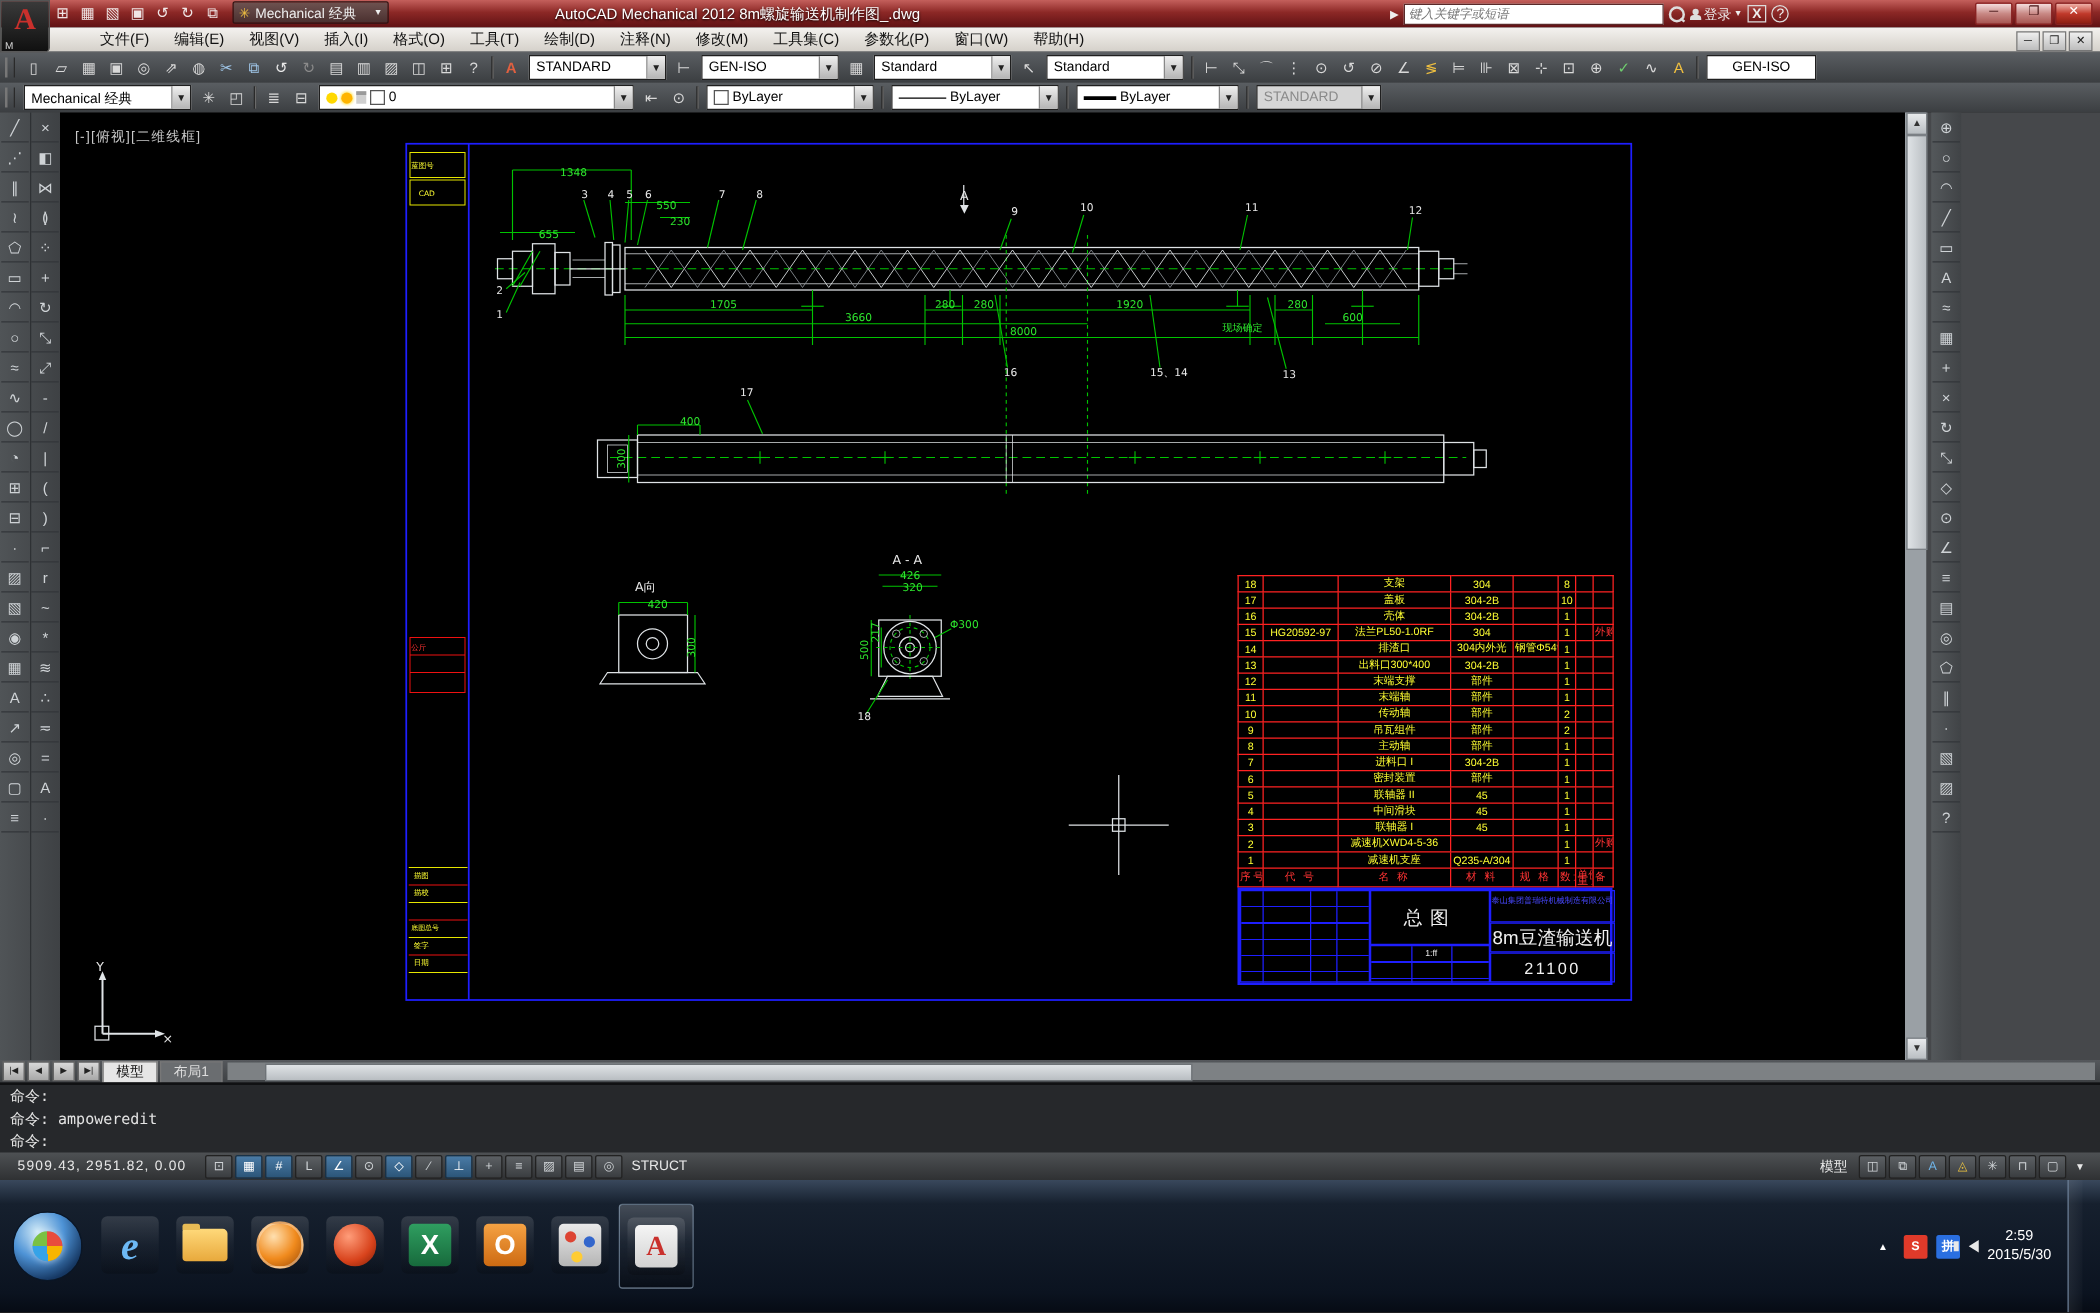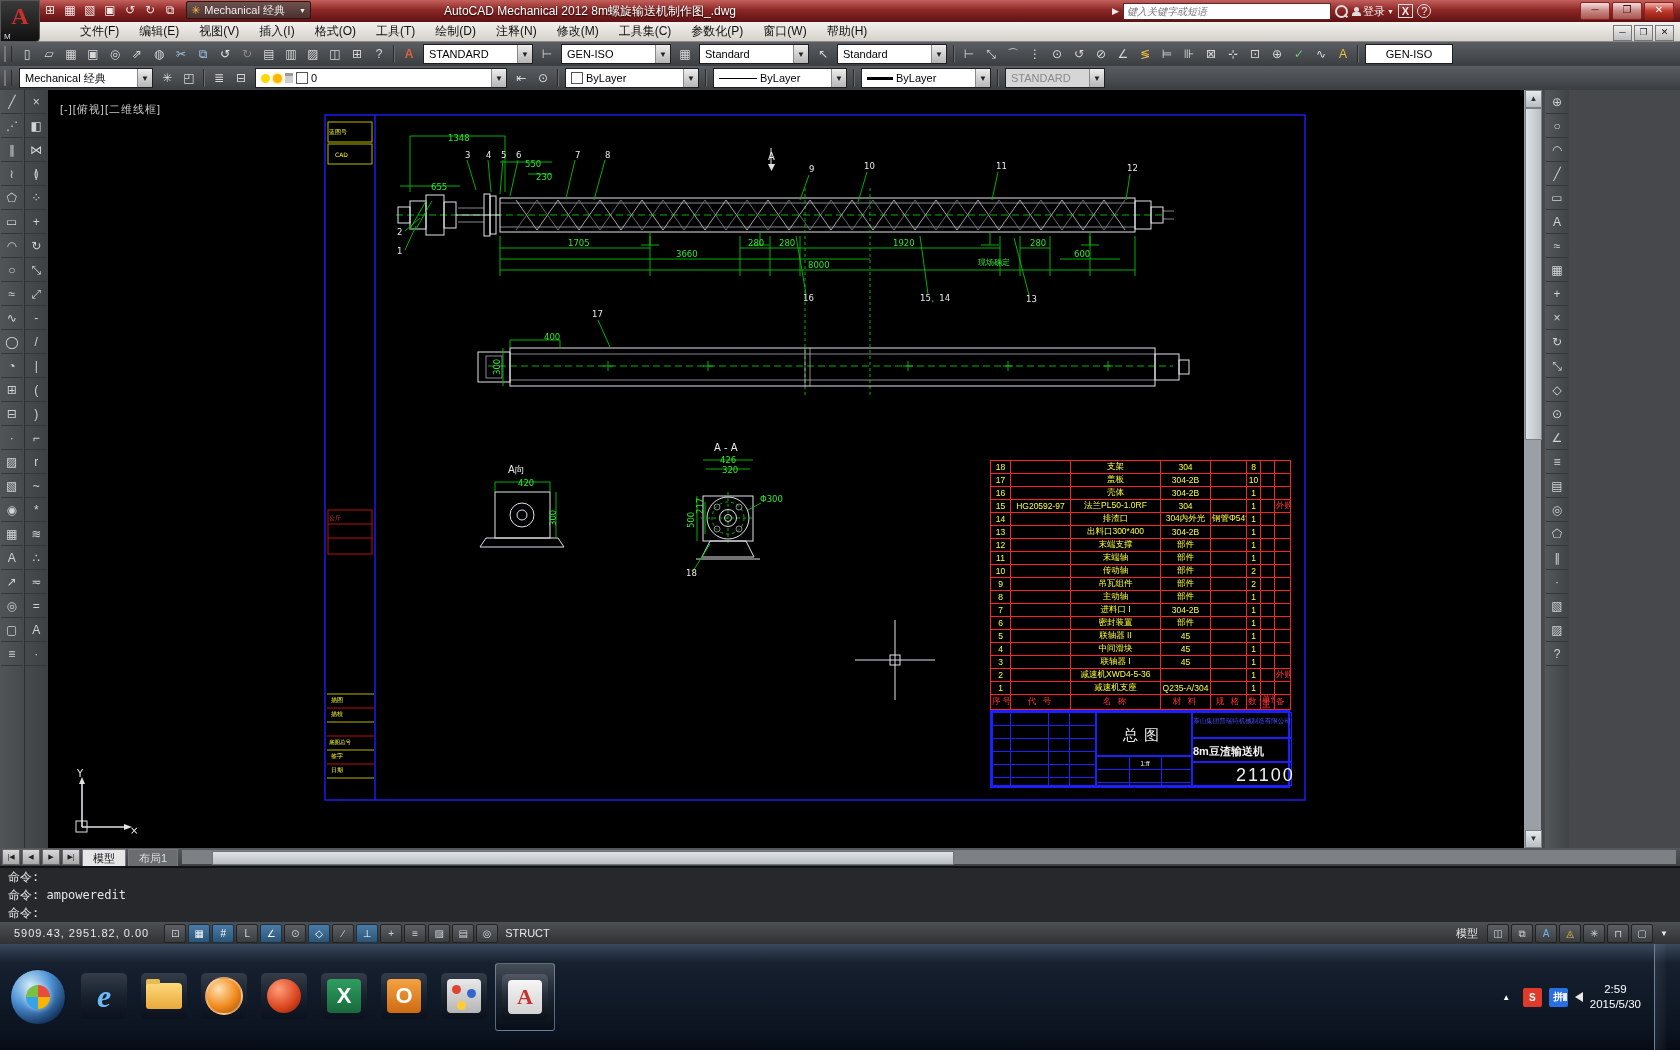--- a/index.html
+++ b/index.html
@@ -59,22 +59,22 @@
   #parts-table{left:942px;top:370px;width:300px;border-collapse:collapse;table-layout:fixed;}
   #parts-table td{border:1px solid #ff2222;color:#ffff33;font-size:8.5px;height:12px;padding:0 1px;overflow:hidden;white-space:nowrap;text-align:center;}
   #parts-table tr.hdr td{color:#ff3333;font-size:8.5px;letter-spacing:2px;height:14px;}
   #parts-table td.rm{color:#ff3333;letter-spacing:0;font-family:Liberation Serif, serif;}
   .wtiny{font-size:5px;letter-spacing:0 !important;line-height:5px;}
   
   #titleblock{left:942px;top:620px;width:300px;height:78px;border:2px solid #1e1eff;box-sizing:border-box;}
   .tbk{position:absolute;border:1px solid #1e1eff;box-sizing:border-box;}
   #tb-company{color:#4848ff;font-size:6.5px;line-height:8px;text-align:center;padding-top:4px;}
   #tb-type{color:#f0f0f0;font-size:15px;letter-spacing:6px;text-align:center;line-height:44px;}
-  #tb-product{color:#f0f0f0;font-size:11px;text-align:left;line-height:24px;font-weight:bold;}
-  #tb-number{color:#f0f0f0;font-size:18px;letter-spacing:2px;text-align:left;line-height:24px;padding-left:43px;}
+  #tb-product{color:#f0f0f0;font-size:15px;text-align:center;line-height:24px;}
+  #tb-number{color:#f0f0f0;font-size:13px;letter-spacing:2px;text-align:center;line-height:24px;}
   #tb-scale{color:#e8e8e8;font-size:7px;text-align:center;line-height:14px;}
   .bluegrid{background-image:repeating-linear-gradient(180deg,transparent 0 12px,#1e1eff 12px 13px);}
   
   #techreq{left:545px;top:548px;color:#e8e8e8;font-size:12.5px;}
   .tech-line{white-space:pre;line-height:16.5px;}
   
   #tabsrow{left:0;top:848px;width:1680px;height:18px;background:linear-gradient(180deg,#55585c,#3d4043);display:flex;align-items:center;}
   .tab-nav{width:16px;height:14px;background:linear-gradient(180deg,#d9d9d9,#a8a8a8);border:1px solid #666;color:#222;font-size:7px;text-align:center;line-height:13px;margin-left:2px;}
   .tab{height:16px;padding:0 10px;font-size:11px;line-height:16px;border:1px solid #777;border-bottom:none;margin-left:2px;}
   .tab.active{background:#e6e6e6;color:#111;}

